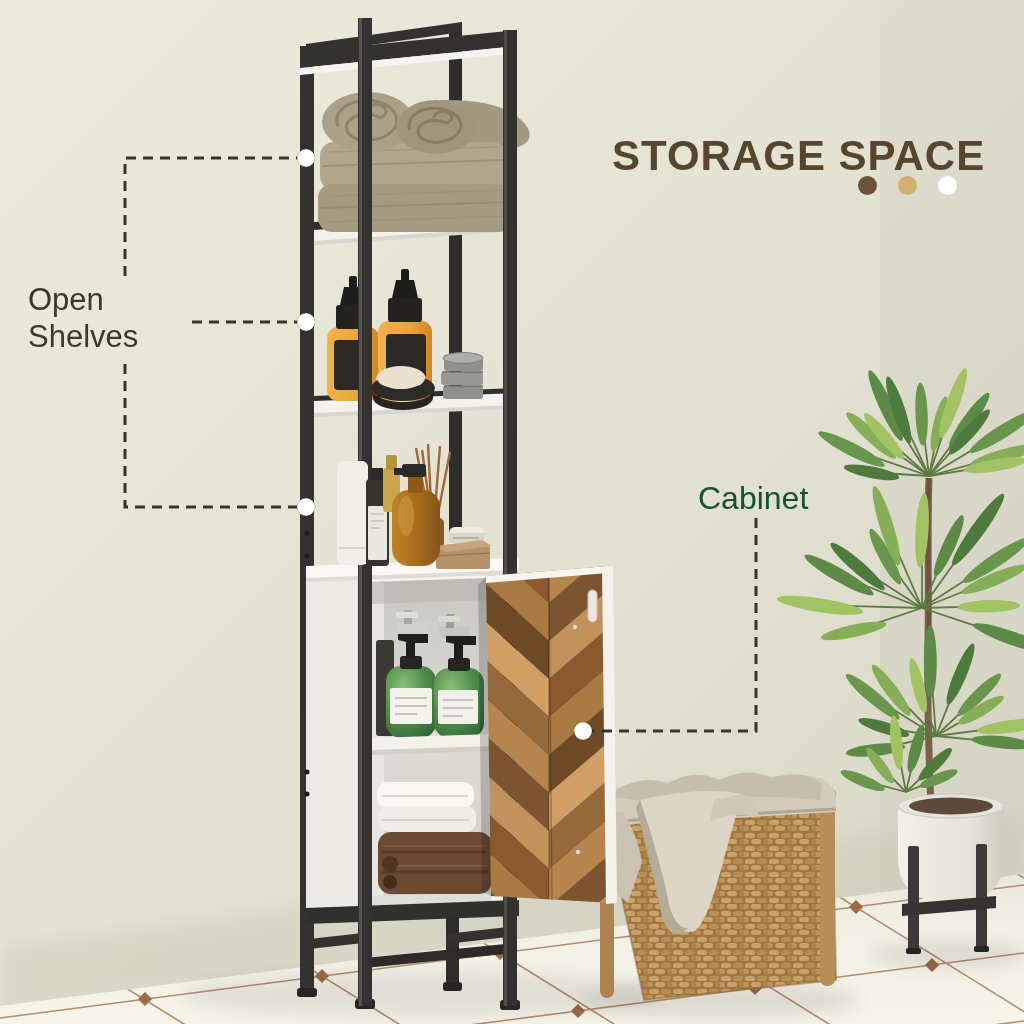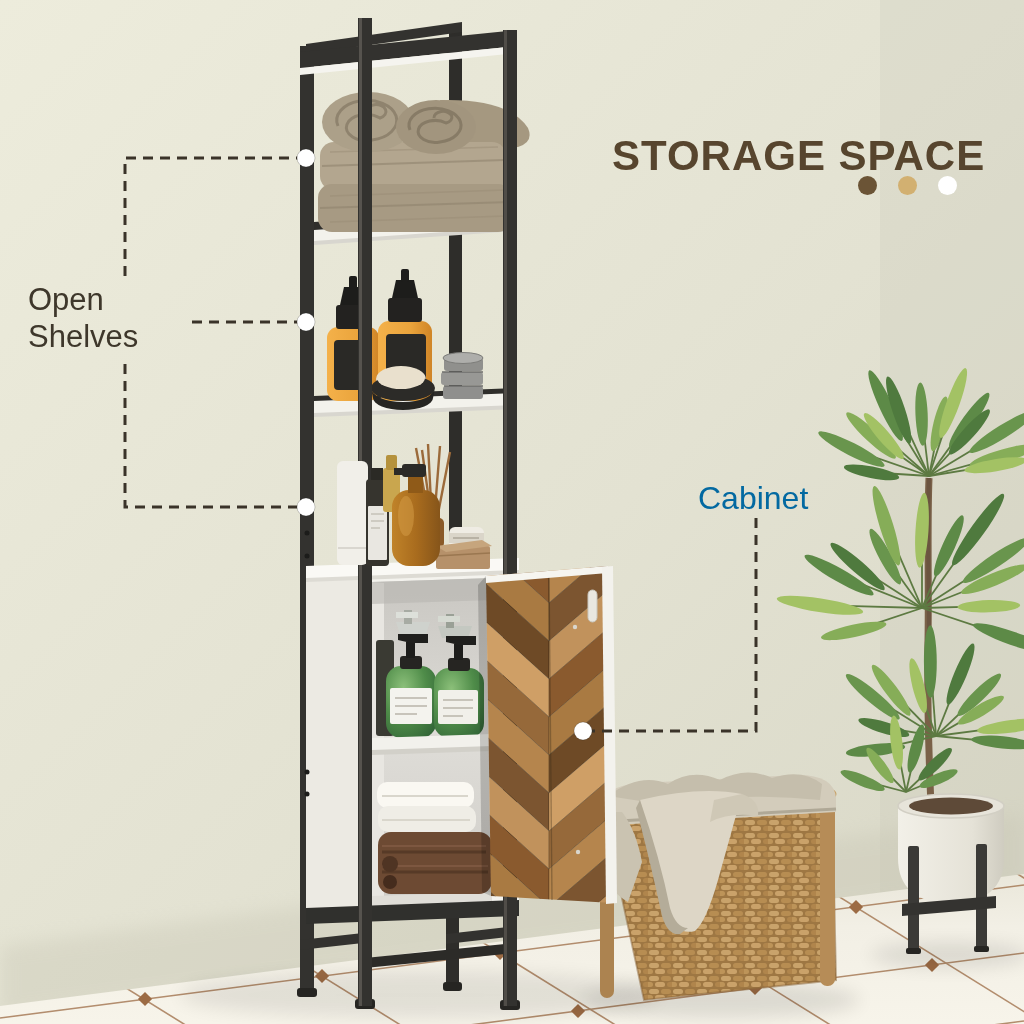--- a/index.html
+++ b/index.html
@@ -5,21 +5,21 @@
   html,body{margin:0;padding:0;background:#888;}
   #stage{position:relative;width:1024px;height:1024px;overflow:hidden;
          font-family:"Liberation Sans",sans-serif;background:#e6e5d5;}
   #scene{position:absolute;left:0;top:0;}
   .headline{position:absolute;left:612px;top:104px;width:400px;
             font-size:42px;font-weight:700;letter-spacing:1px;color:#57452e;}
   .dots{position:absolute;left:858px;top:176px;display:flex;gap:21px;}
   .dot{width:19px;height:19px;border-radius:50%;}
   .side-label{position:absolute;left:28px;top:281px;width:200px;
               font-size:31px;line-height:37px;color:#3e372b;font-weight:400;}
-  .cab-label{position:absolute;left:698px;top:480px;font-size:32px;color:#0369a1;}
+  .cab-label{position:absolute;left:698px;top:480px;font-size:32px;color:#14532d;}
 </style>
 </head>
 <body>
 
 <div id="stage">
 
 <svg id="scene" width="1024" height="1024" viewBox="0 0 1024 1024">
   <defs>
     <linearGradient id="wallGrad" x1="0" y1="0" x2="1" y2="1">
       <stop offset="0" stop-color="#edecdc"></stop>

